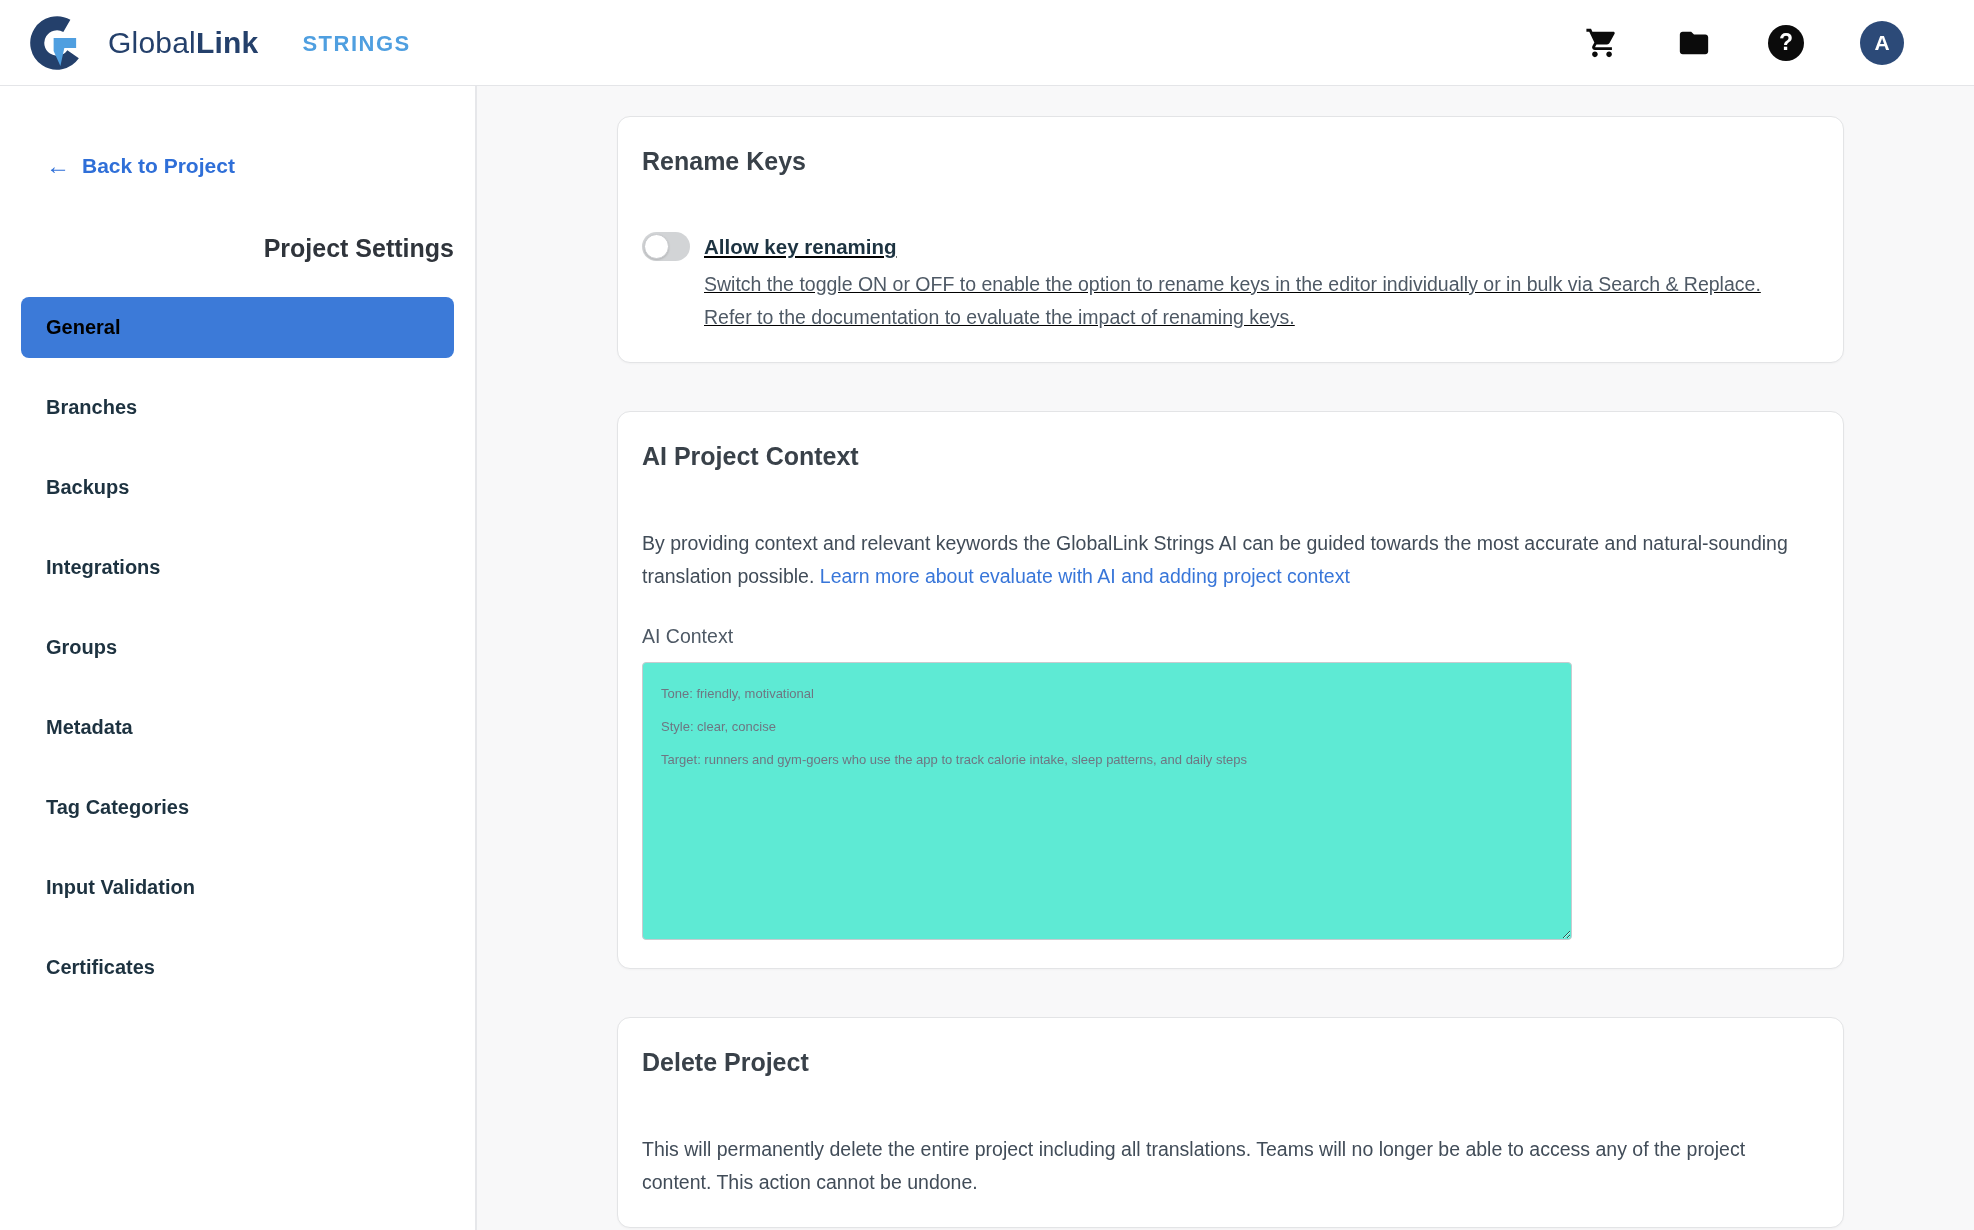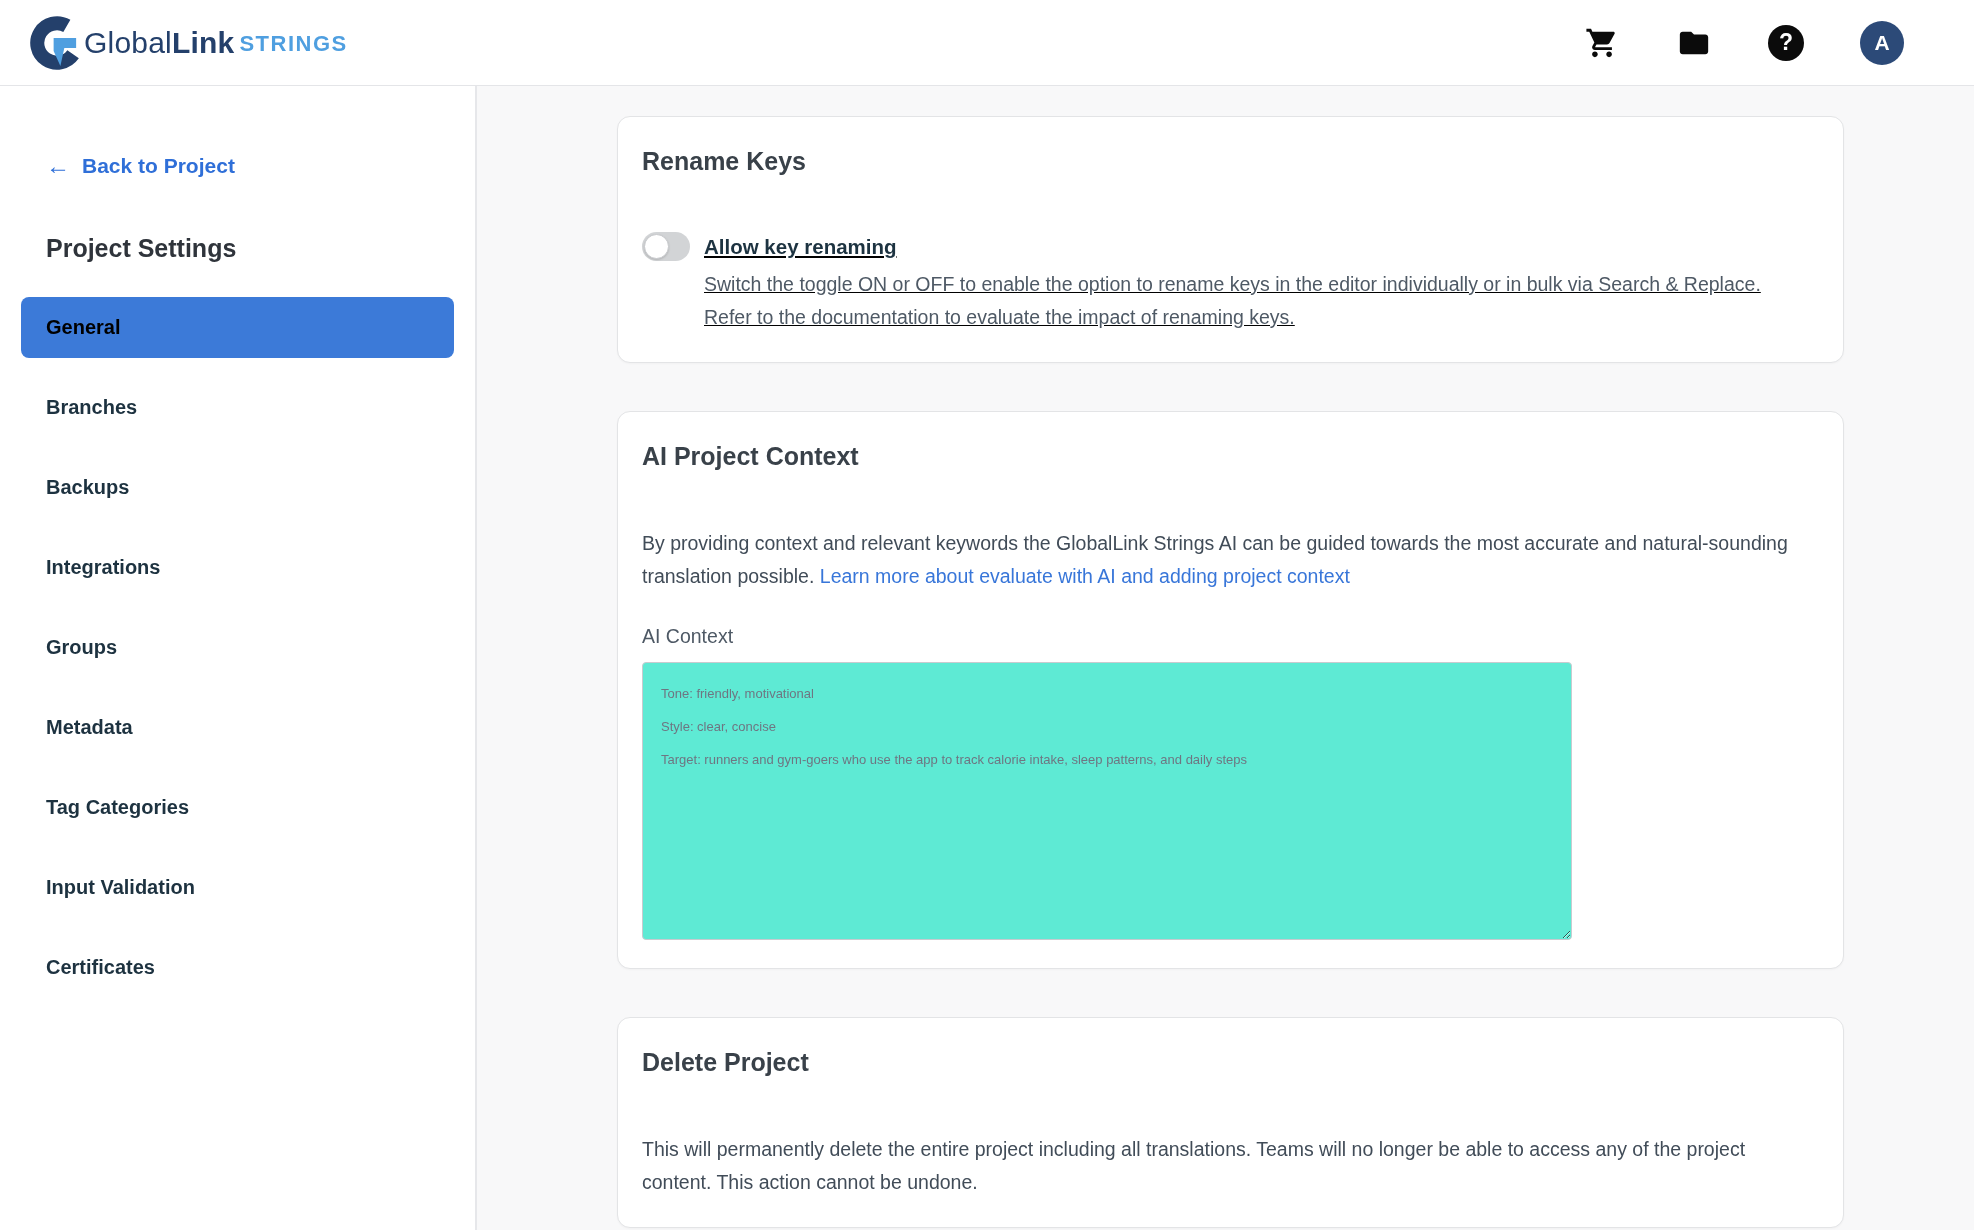--- a/index.html
+++ b/index.html
@@ -7,25 +7,25 @@
   .app {
     position:relative; width:1974px; height:1230px; overflow:hidden;
     font-family:"Liberation Sans", sans-serif; background:#ffffff;
   }
   
   .header {
     height:86px; background:#fff; border-bottom:1px solid #e4e5e8;
     display:flex; align-items:center; justify-content:space-between;
     padding:0 70px 0 30px;
   }
-  .logo { display:flex; align-items:center; gap:0; cursor:pointer; }
+  .logo { display:flex; align-items:center; gap:24px; cursor:pointer; }
   .logo-mark { width:54px; height:54px; display:block; }
   .logo-text { font-size:30px; color:#24406b; letter-spacing:0.2px; }
   .logo-text .bold { font-weight:700; }
-  .logo-product { font-size:22px; font-weight:700; color:#4f9fe0; letter-spacing:1.5px; margin-left:5px; position:relative; top:1px; }
+  .logo-product { font-size:22px; font-weight:700; color:#4f9fe0; letter-spacing:1.5px; margin-left:20px; position:relative; top:1px; }
   .header-actions { display:flex; align-items:center; gap:56px; }
   .hicon { width:36px; height:36px; display:flex; align-items:center; justify-content:center; cursor:pointer; }
   .hicon svg { width:34px; height:34px; fill:#0b0b0b; }
   .help-circle {
     width:36px; height:36px; border-radius:50%; background:#0b0b0b; color:#fff;
     display:flex; align-items:center; justify-content:center;
     font-size:23px; font-weight:700; cursor:pointer;
   }
   .avatar {
     width:44px; height:44px; border-radius:50%; background:#2c4a78; color:#fff;
@@ -36,21 +36,21 @@
   .body-row { display:flex; height:1144px; }
   .sidebar {
     width:477px; min-width:477px; background:#fff; border-right:2px solid #e6e7ea;
     padding:68px 21px 0 21px;
   }
   .back-link {
     display:flex; align-items:center; gap:12px; margin-left:25px;
     color:#2f6fd8; font-size:21px; font-weight:700; cursor:pointer;
   }
   .back-link .arrow { font-size:24px; line-height:20px; }
-  .sidebar-title { margin:56px 0 34px 25px; font-size:25px; font-weight:700; color:#2f343b; }
+  .sidebar-title { margin:56px 0 34px 25px; font-size:25px; font-weight:700; color:#2f343b;text-align:right; }
   .nav-item {
     height:61px; border-radius:8px; display:flex; align-items:center;
     padding-left:25px; margin-bottom:19px; font-size:20px; font-weight:700;
     color:#1d3240; cursor:pointer;
   }
   .nav-item.selected { background:#3c7ad8; color:#000000; }
   
   .content { flex:1; background:#f8f8f9; padding:30px 0 0 140px; }
   .card {
     width:1227px; background:#fff; border:1px solid #e3e4e6; border-radius:13px;

